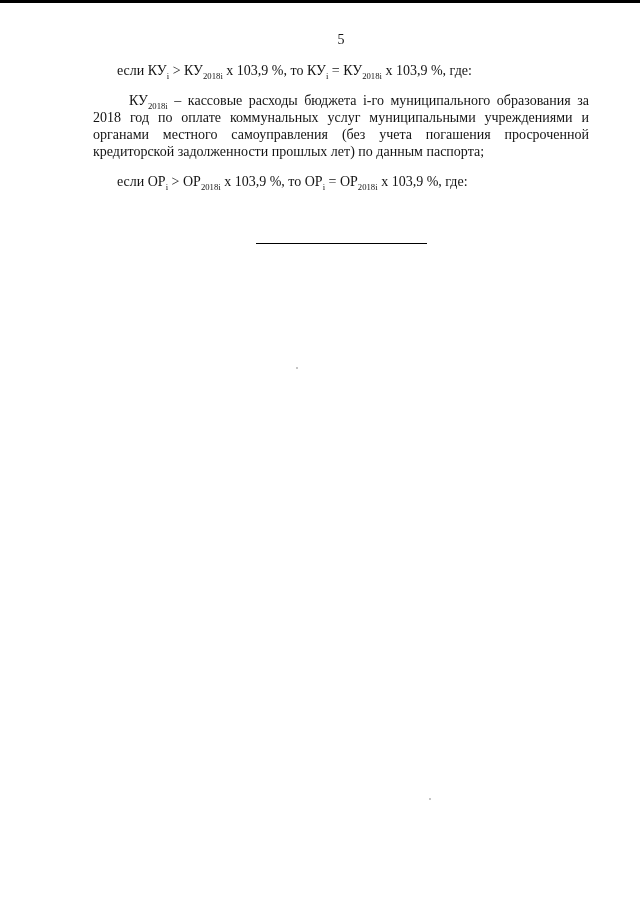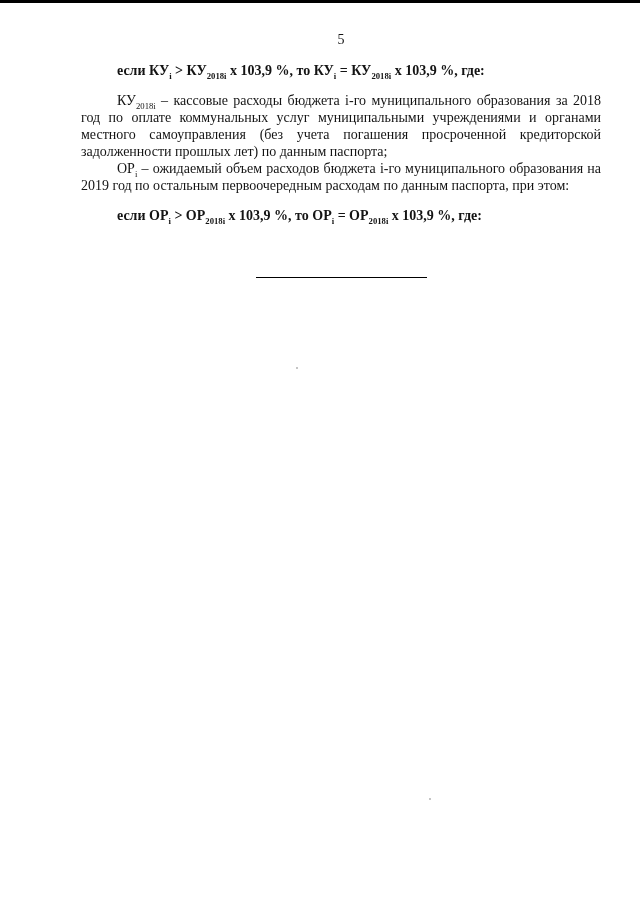--- a/index.html
+++ b/index.html
@@ -27,29 +27,28 @@
   .page-number {
     text-align: center;
     font-size: 14px;
     line-height: 17px;
     margin: 0 0 14px 0;
   }
   p.block {
     font-size: 14px;
     line-height: 17px;
     text-indent: 36px;
-    margin: 0;
+    margin: 12px;
   }
   p.block.paragraph {
     text-align: justify;
   }
   p.block.formula {
     margin: 13px 0;
     white-space: nowrap;
-    font-weight: bold;
   }
   sub {
     font-size: 0.62em;
     line-height: 0;
   }
   hr.divider {
     border: none;
     border-top: 1.6px solid #000;
     width: 171px;
     margin: 53px auto 0 auto;
@@ -67,20 +66,19 @@
 </head>
 <body>
 
 <div class="page">
   <div class="top-edge"></div>
   <div class="content">
     <div class="page-number">5</div>
     <div>
         <p class="block formula">если КУ<sub>i</sub> &gt; КУ<sub>2018i</sub> х 103,9 %, то КУ<sub>i</sub> = КУ<sub>2018i</sub> х 103,9 %, где:</p>
         <p class="block paragraph">КУ<sub>2018i</sub> – кассовые расходы бюджета i-го муниципального образования за 2018 год по оплате коммунальных услуг муниципальными учреждениями и органами местного самоуправления (без учета погашения просроченной кредиторской задолженности прошлых лет) по данным паспорта;</p>
-        <p class="block paragraph">ОР<sub>i</sub> – ожидаемый объем расходов бюджета i-го муниципального образования на 2019 год по остальным первоочередным расходам по данным паспорта, при этом:</p>
         <p class="block formula">если ОР<sub>i</sub> &gt; ОР<sub>2018i</sub> х 103,9 %, то ОР<sub>i</sub> = ОР<sub>2018i</sub> х 103,9 %, где:</p>
       </div>
     <hr class="divider">
   </div>
   <div class="speck speck-1"></div>
   <div class="speck speck-2"></div>
 </div>
 
 </body></html>

